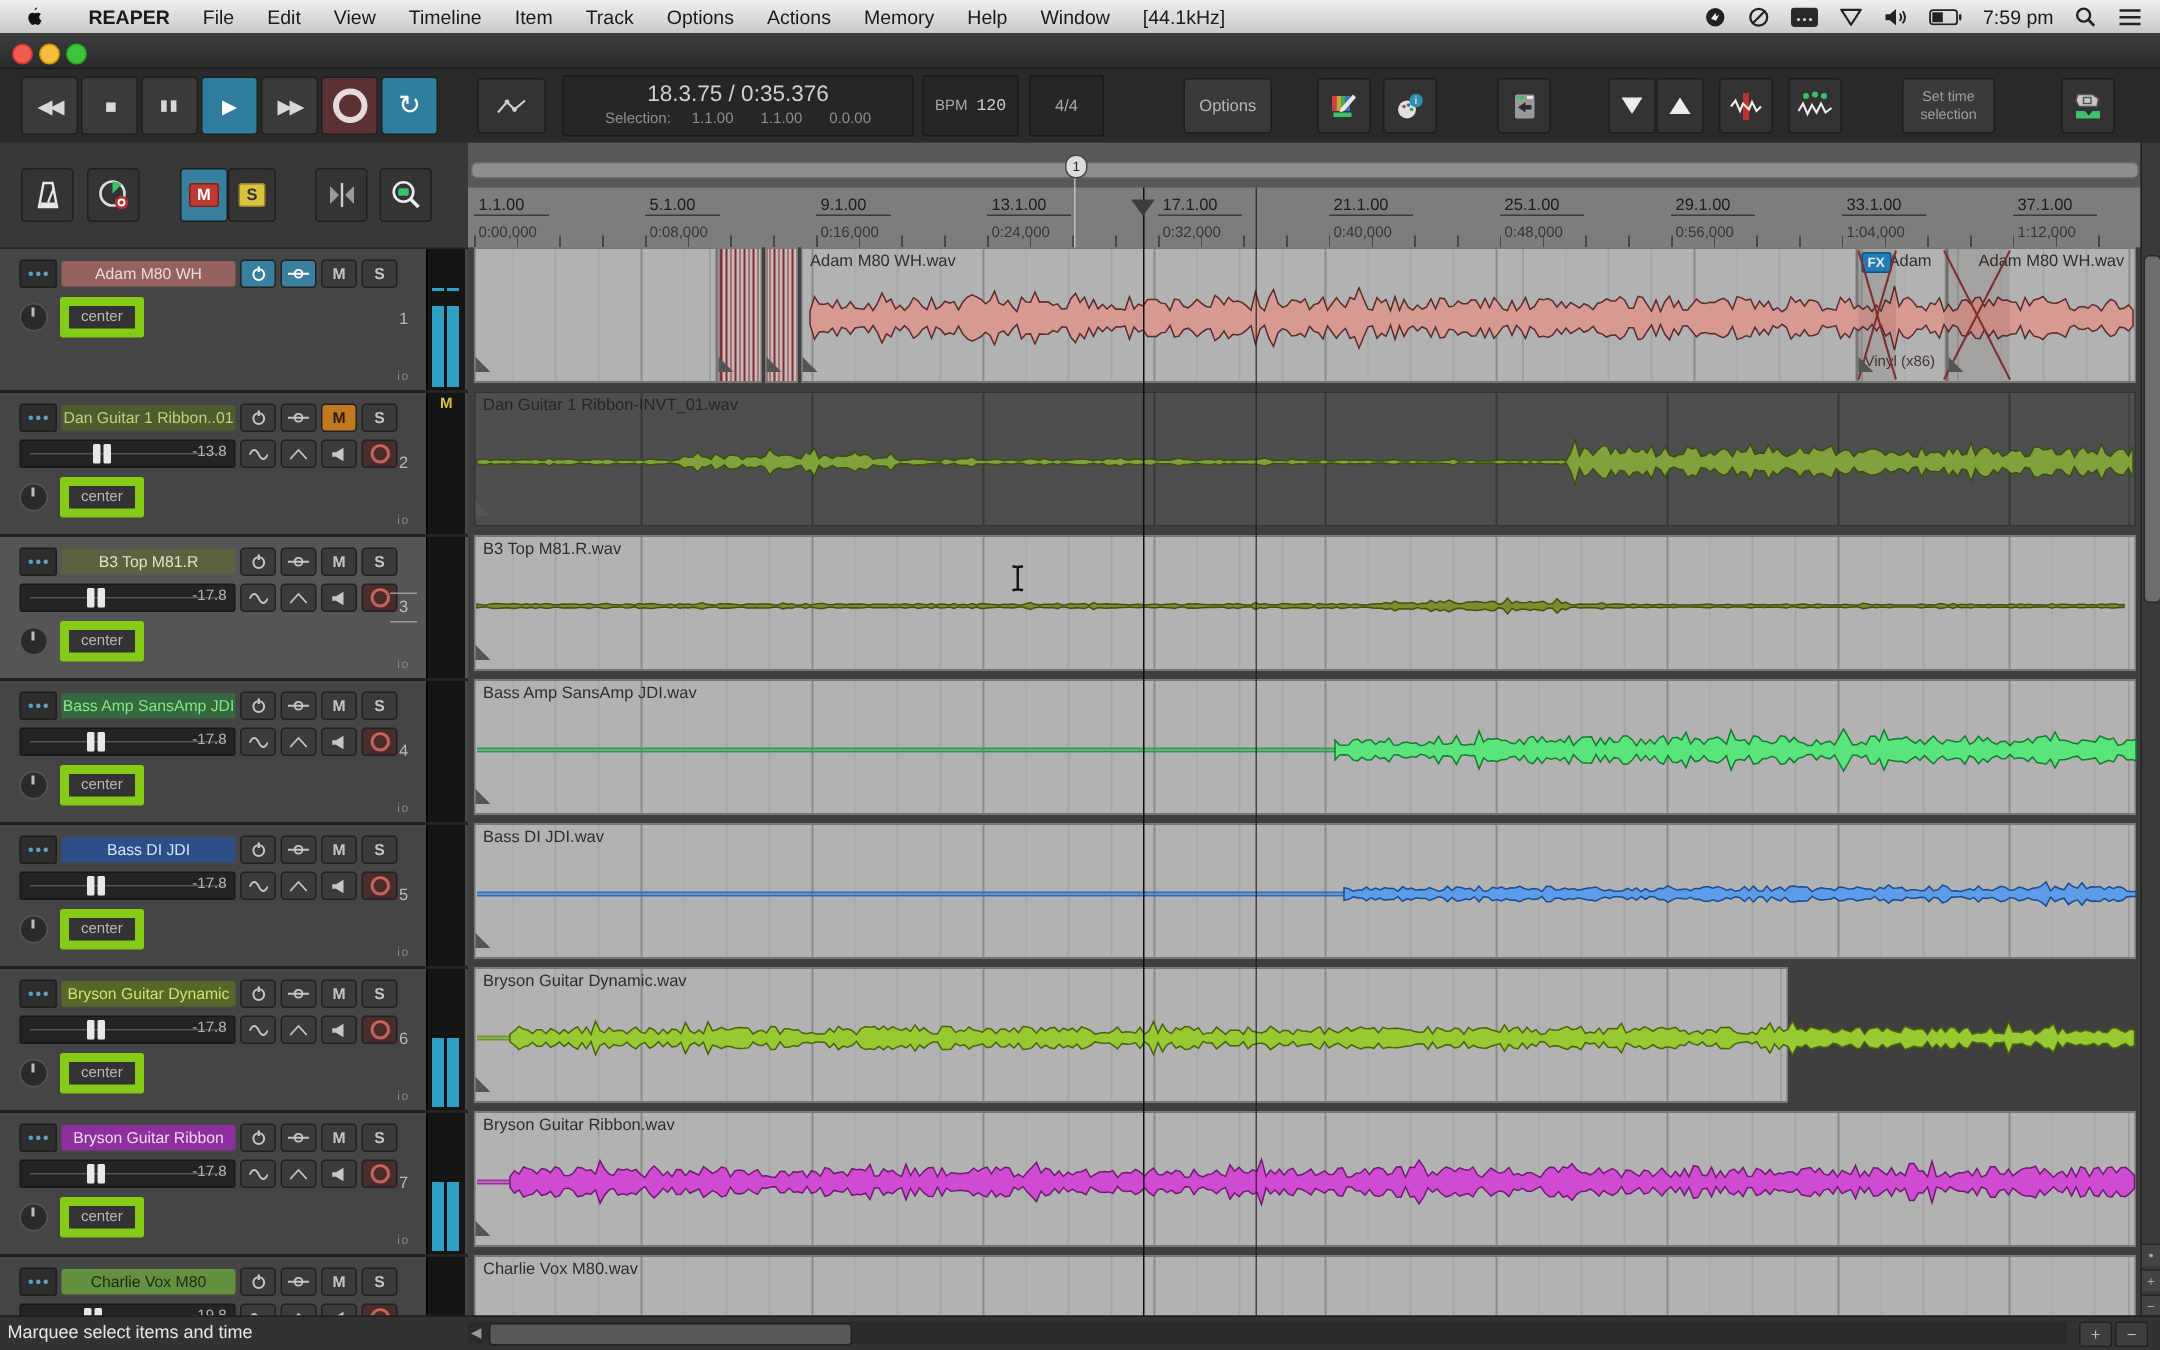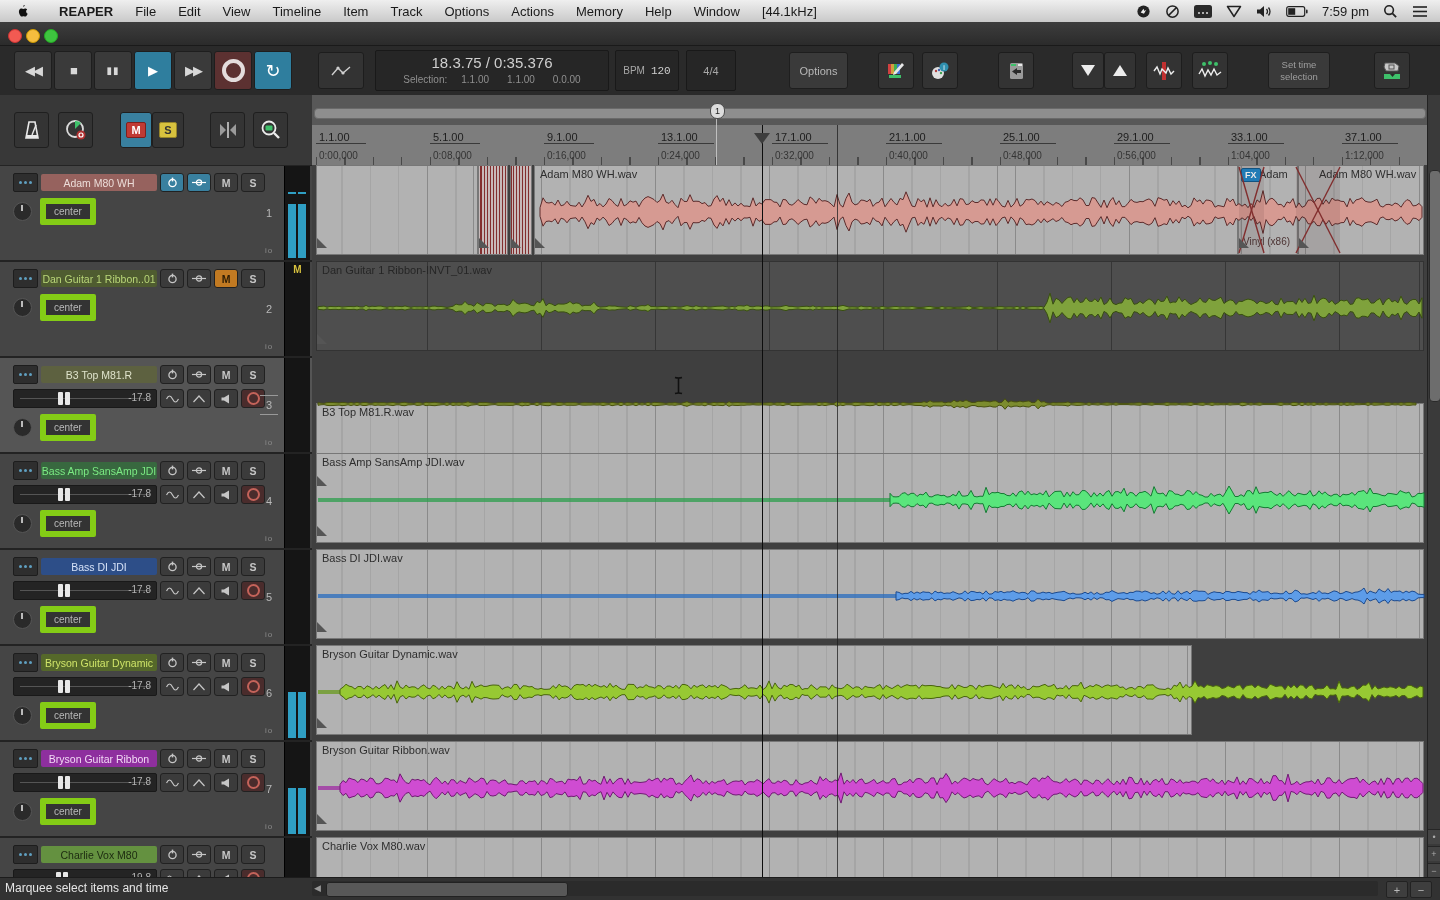--- a/index.html
+++ b/index.html
@@ -422,20 +422,48 @@
       </div>
       <div class="tb ben">
         <svg width="14" height="9" viewBox="0 0 14 9">
               <line x1="0" y1="4.5" x2="14" y2="4.5" stroke="currentColor" stroke-width="1.2"></line>
               <circle cx="7" cy="4.5" r="2.6" fill="none" stroke="currentColor" stroke-width="1.2"></circle>
             </svg>
       </div>
       <div class="tb bmu muteon">M</div>
       <div class="tb">S</div>
     </div>
+    <div class="trow2">
+      <div class="vol">
+        <div class="vtrack"></div>
+        <div class="vhandle" style="left: 47.6px;">
+              <i></i>
+              <i></i>
+            </div>
+        <span class="vval">-13.8</span>
+      </div>
+      <div class="tb">
+        <svg width="13" height="8" viewBox="0 0 13 8">
+              <path d="M0.5 4 q3 -6 6 0 q3 6 6 0" fill="none" stroke="currentColor" stroke-width="1.2"></path>
+            </svg>
+      </div>
+      <div class="tb">
+        <svg width="12" height="8" viewBox="0 0 12 8">
+              <polyline points="0.5,7 6,1 11.5,7" fill="none" stroke="currentColor" stroke-width="1.2"></polyline>
+            </svg>
+      </div>
+      <div class="tb">
+        <svg width="10" height="10" viewBox="0 0 10 10">
+              <path d="M8 0.5v9L3 6.5H0.5v-3H3z" fill="currentColor"></path>
+            </svg>
+      </div>
+      <div class="tb brec">
+            <i></i>
+          </div>
+    </div>
     <div class="trow3">
       <div class="knob"></div>
       <div class="panchip">center</div>
     </div>
     <div class="tnumcol">
       <span class="tnum">2</span>
       <span class="tio">io</span>
     </div>
     <div class="tmeter">
           <span class="mflag">M</span>
@@ -884,21 +912,21 @@
       <div class="arow">
         <div class="aitem dark" style="left: 4px; width: 1108px; background-position: -4px 0px;">
           <span class="ilabel">Dan Guitar 1 Ribbon-INVT_01.wav</span>
           <span class="fadetri" style="left: 0px;"></span>
         </div>
         <svg class="wsvg" width="1116" height="96">
           <polygon points="6,45.6 9,45.4 12,45.1 15,46.2 18,45.4 21,45.6 24,45.7 27,45.3 30,46.1 33,45.8 36,45.5 39,45.5 42,45.7 45,45.1 48,45.9 51,46.0 54,44.4 57,45.9 60,45.2 63,45.5 66,45.1 69,45.1 72,45.8 75,46.3 78,45.6 81,46.0 84,45.2 87,45.4 90,45.7 93,44.9 96,45.7 99,46.3 102,45.7 105,45.9 108,45.8 111,46.1 114,45.4 117,46.2 120,45.2 123,45.1 126,45.7 129,45.5 132,45.9 135,46.4 138,45.9 141,45.2 144,43.1 147,43.9 150,43.7 153,40.4 156,43.6 159,43.7 162,45.3 165,41.6 168,43.2 171,45.1 174,42.3 177,42.5 180,43.0 183,45.4 186,43.3 189,43.5 192,43.2 195,44.6 198,43.3 201,38.4 204,41.6 207,43.1 210,42.4 213,42.1 216,42.8 219,44.3 222,44.8 225,40.4 228,41.8 231,37.7 234,44.8 237,42.3 240,43.1 243,44.8 246,42.9 249,43.1 252,43.1 255,42.3 258,40.5 261,43.0 264,41.9 267,42.4 270,45.1 273,44.3 276,44.4 279,44.2 282,41.2 285,44.9 288,46.1 291,45.9 294,45.7 297,44.8 300,45.1 303,45.0 306,45.6 309,45.9 312,46.1 315,46.3 318,44.7 321,45.4 324,46.2 327,45.0 330,44.6 333,44.8 336,43.6 339,45.6 342,45.6 345,46.0 348,45.7 351,45.4 354,45.4 357,46.2 360,45.8 363,45.5 366,46.1 369,46.1 372,45.3 375,44.6 378,45.3 381,45.9 384,44.7 387,45.5 390,46.1 393,45.2 396,46.1 399,46.0 402,45.6 405,45.3 408,45.2 411,45.0 414,45.7 417,46.2 420,45.4 423,46.1 426,44.7 429,44.8 432,45.1 435,44.0 438,45.5 441,45.8 444,45.1 447,45.1 450,45.6 453,44.9 456,45.0 459,46.1 462,45.9 465,45.9 468,45.8 471,45.1 474,44.4 477,45.4 480,45.4 483,45.8 486,46.1 489,45.6 492,45.4 495,45.2 498,45.8 501,44.8 504,46.1 507,45.5 510,46.2 513,45.6 516,45.6 519,45.7 522,45.3 525,45.7 528,45.0 531,44.4 534,45.2 537,46.1 540,45.9 543,46.0 546,46.2 549,45.0 552,45.7 555,45.9 558,45.5 561,46.4 564,46.1 567,46.4 570,45.4 573,46.1 576,46.3 579,46.0 582,45.6 585,45.5 588,46.1 591,45.7 594,46.0 597,46.0 600,45.5 603,46.1 606,46.4 609,46.4 612,46.2 615,45.6 618,45.4 621,46.1 624,46.4 627,46.4 630,45.5 633,46.3 636,46.0 639,46.1 642,46.4 645,46.2 648,46.2 651,46.0 654,45.9 657,44.9 660,46.3 663,46.4 666,46.1 669,45.7 672,46.3 675,46.3 678,46.2 681,46.4 684,46.1 687,45.7 690,45.7 693,46.2 696,46.0 699,46.0 702,46.3 705,45.4 708,46.4 711,45.5 714,46.4 717,45.9 720,45.7 723,45.7 726,45.9 729,45.4 732,46.4 735,41.2 738,32.2 741,43.2 744,37.3 747,38.9 750,42.5 753,39.1 756,36.4 759,36.0 762,41.7 765,37.3 768,41.5 771,40.9 774,36.5 777,40.1 780,40.5 783,37.8 786,41.0 789,36.0 792,43.6 795,41.8 798,37.0 801,42.4 804,43.6 807,42.2 810,41.9 813,36.7 816,38.5 819,37.4 822,43.3 825,42.7 828,40.4 831,42.6 834,39.8 837,37.9 840,39.5 843,43.5 846,38.0 849,40.6 852,40.1 855,35.1 858,42.0 861,41.0 864,41.2 867,35.8 870,40.7 873,38.1 876,41.6 879,43.5 882,42.1 885,40.7 888,36.9 891,40.8 894,41.4 897,37.1 900,39.1 903,39.5 906,37.8 909,36.2 912,42.5 915,40.3 918,38.8 921,39.6 924,43.6 927,40.2 930,40.6 933,39.0 936,38.1 939,38.7 942,40.0 945,42.7 948,40.1 951,40.8 954,42.6 957,41.7 960,39.3 963,43.2 966,43.8 969,37.1 972,42.7 975,40.6 978,40.6 981,40.4 984,43.4 987,37.4 990,41.5 993,37.3 996,42.4 999,41.8 1002,34.2 1005,42.6 1008,38.7 1011,37.1 1014,37.9 1017,41.8 1020,39.4 1023,43.4 1026,41.7 1029,39.1 1032,40.0 1035,39.1 1038,43.4 1041,42.9 1044,37.3 1047,36.8 1050,38.8 1053,38.7 1056,37.7 1059,42.1 1062,42.0 1065,39.1 1068,37.5 1071,44.0 1074,39.1 1077,37.1 1080,41.0 1083,39.4 1086,41.9 1089,35.1 1092,41.7 1095,43.4 1098,39.8 1101,38.4 1104,38.6 1107,43.0 1110,36.8 1110,57.2 1107,51.0 1104,55.4 1101,55.6 1098,54.2 1095,50.6 1092,52.3 1089,58.9 1086,52.1 1083,54.6 1080,53.0 1077,56.9 1074,54.9 1071,50.0 1068,56.5 1065,54.9 1062,52.0 1059,51.9 1056,56.3 1053,55.3 1050,55.2 1047,57.2 1044,56.7 1041,51.1 1038,50.6 1035,54.9 1032,54.0 1029,54.9 1026,52.3 1023,50.6 1020,54.6 1017,52.2 1014,56.1 1011,56.9 1008,55.3 1005,51.4 1002,59.8 999,52.2 996,51.6 993,56.7 990,52.5 987,56.6 984,50.6 981,53.6 978,53.4 975,53.4 972,51.3 969,56.9 966,50.2 963,50.8 960,54.7 957,52.3 954,51.4 951,53.2 948,53.9 945,51.3 942,54.0 939,55.3 936,55.9 933,55.0 930,53.4 927,53.8 924,50.4 921,54.4 918,55.2 915,53.7 912,51.5 909,57.8 906,56.2 903,54.5 900,54.9 897,56.9 894,52.6 891,53.2 888,57.1 885,53.3 882,51.9 879,50.5 876,52.4 873,55.9 870,53.3 867,58.2 864,52.8 861,53.0 858,52.0 855,58.9 852,53.9 849,53.4 846,56.0 843,50.5 840,54.5 837,56.1 834,54.2 831,51.4 828,53.6 825,51.3 822,50.7 819,56.6 816,55.5 813,57.3 810,52.1 807,51.8 804,50.4 801,51.6 798,57.0 795,52.2 792,50.4 789,58.0 786,53.0 783,56.2 780,53.5 777,53.9 774,57.5 771,53.1 768,52.5 765,56.7 762,52.3 759,58.0 756,57.6 753,54.9 750,51.5 747,55.1 744,56.7 741,50.8 738,61.8 735,52.8 732,47.6 729,48.6 726,48.1 723,48.3 720,48.3 717,48.1 714,47.6 711,48.5 708,47.6 705,48.6 702,47.7 699,48.0 696,48.0 693,47.8 690,48.3 687,48.3 684,47.9 681,47.6 678,47.8 675,47.7 672,47.7 669,48.3 666,47.9 663,47.6 660,47.7 657,49.1 654,48.1 651,48.0 648,47.8 645,47.8 642,47.6 639,47.9 636,48.0 633,47.7 630,48.5 627,47.6 624,47.6 621,47.9 618,48.6 615,48.4 612,47.8 609,47.6 606,47.6 603,47.9 600,48.5 597,48.0 594,48.0 591,48.3 588,47.9 585,48.5 582,48.4 579,48.0 576,47.7 573,47.9 570,48.6 567,47.6 564,47.9 561,47.6 558,48.5 555,48.1 552,48.3 549,49.0 546,47.8 543,48.0 540,48.1 537,47.9 534,48.8 531,49.6 528,49.0 525,48.3 522,48.7 519,48.3 516,48.4 513,48.4 510,47.8 507,48.5 504,47.9 501,49.2 498,48.2 495,48.8 492,48.6 489,48.4 486,47.9 483,48.2 480,48.6 477,48.6 474,49.6 471,48.9 468,48.2 465,48.1 462,48.1 459,47.9 456,49.0 453,49.1 450,48.4 447,48.9 444,48.9 441,48.2 438,48.5 435,50.0 432,48.9 429,49.2 426,49.3 423,47.9 420,48.6 417,47.8 414,48.3 411,49.0 408,48.8 405,48.7 402,48.4 399,48.0 396,47.9 393,48.8 390,47.9 387,48.5 384,49.3 381,48.1 378,48.7 375,49.4 372,48.7 369,47.9 366,47.9 363,48.5 360,48.2 357,47.8 354,48.6 351,48.6 348,48.3 345,48.0 342,48.4 339,48.4 336,50.4 333,49.2 330,49.4 327,49.0 324,47.8 321,48.6 318,49.3 315,47.7 312,47.9 309,48.1 306,48.4 303,49.0 300,48.9 297,49.2 294,48.3 291,48.1 288,47.9 285,49.1 282,52.8 279,49.8 276,49.6 273,49.7 270,48.9 267,51.6 264,52.1 261,51.0 258,53.5 255,51.7 252,50.9 249,50.9 246,51.1 243,49.2 240,50.9 237,51.7 234,49.2 231,56.3 228,52.2 225,53.6 222,49.2 219,49.7 216,51.2 213,51.9 210,51.6 207,50.9 204,52.4 201,55.6 198,50.7 195,49.4 192,50.8 189,50.5 186,50.7 183,48.6 180,51.0 177,51.5 174,51.7 171,48.9 168,50.8 165,52.4 162,48.7 159,50.3 156,50.4 153,53.6 150,50.3 147,50.1 144,50.9 141,48.8 138,48.1 135,47.6 132,48.1 129,48.5 126,48.3 123,48.9 120,48.8 117,47.8 114,48.6 111,47.9 108,48.2 105,48.1 102,48.3 99,47.7 96,48.3 93,49.1 90,48.3 87,48.6 84,48.8 81,48.0 78,48.4 75,47.7 72,48.2 69,48.9 66,48.9 63,48.5 60,48.8 57,48.1 54,49.6 51,48.0 48,48.1 45,48.9 42,48.3 39,48.5 36,48.5 33,48.2 30,47.9 27,48.7 24,48.3 21,48.4 18,48.6 15,47.8 12,48.9 9,48.6 6,48.4" fill="#7fa23c" stroke="#39500f" stroke-width="1"></polygon>
         </svg>
       </div>
       <div class="arow">
-        <div class="aitem" style="left: 4px; width: 1108px; background-position: -4px 0px; margin-top: 46px;">
+        <div class="aitem" style="left: 4px; width: 1108px; background-position: -4px 0px;">
           <span class="ilabel">B3 Top M81.R.wav</span>
           <span class="fadetri" style="left: 0px;"></span>
         </div>
         <svg class="wsvg" width="1116" height="96">
           <polygon points="6,45.7 9,46.2 12,46.4 15,45.6 18,45.4 21,45.5 24,45.7 27,45.9 30,45.4 33,45.6 36,46.2 39,45.5 42,46.2 45,45.4 48,46.2 51,45.5 54,45.5 57,46.2 60,46.2 63,45.6 66,45.9 69,45.7 72,45.7 75,46.1 78,45.8 81,45.4 84,46.1 87,46.2 90,45.5 93,45.3 96,46.1 99,46.1 102,46.4 105,45.6 108,45.8 111,46.4 114,45.3 117,45.8 120,45.5 123,45.3 126,45.8 129,46.1 132,46.3 135,45.6 138,46.4 141,45.5 144,46.0 147,45.7 150,46.1 153,45.6 156,44.8 159,45.8 162,46.1 165,46.4 168,45.4 171,45.6 174,45.5 177,45.9 180,46.2 183,46.4 186,45.7 189,45.7 192,45.8 195,45.7 198,45.6 201,45.7 204,46.4 207,46.1 210,45.1 213,45.8 216,45.5 219,46.4 222,46.4 225,45.4 228,46.4 231,45.8 234,45.4 237,45.3 240,46.2 243,46.2 246,45.6 249,45.7 252,46.2 255,45.7 258,45.8 261,45.7 264,45.8 267,46.4 270,45.9 273,45.8 276,45.9 279,45.9 282,46.2 285,45.9 288,46.1 291,45.5 294,46.0 297,46.3 300,45.3 303,45.9 306,46.3 309,45.3 312,46.4 315,45.7 318,45.9 321,46.3 324,45.3 327,46.4 330,45.9 333,46.4 336,45.3 339,46.3 342,45.3 345,45.5 348,45.8 351,46.0 354,46.4 357,45.9 360,46.0 363,45.7 366,46.2 369,46.4 372,45.5 375,44.7 378,45.9 381,46.4 384,45.9 387,45.8 390,46.0 393,45.2 396,46.4 399,46.1 402,45.4 405,45.9 408,45.6 411,45.4 414,46.4 417,44.7 420,45.9 423,45.6 426,45.5 429,45.8 432,45.7 435,46.0 438,46.0 441,46.3 444,46.0 447,45.9 450,46.2 453,46.1 456,45.9 459,45.8 462,46.3 465,45.8 468,45.9 471,45.4 474,46.2 477,46.4 480,45.5 483,45.7 486,45.5 489,45.8 492,46.0 495,46.1 498,46.0 501,46.1 504,46.2 507,45.4 510,46.0 513,45.4 516,46.0 519,46.4 522,46.4 525,44.7 528,46.0 531,45.4 534,46.2 537,46.2 540,46.1 543,45.3 546,45.5 549,45.9 552,46.0 555,45.6 558,45.3 561,45.6 564,46.4 567,45.3 570,45.9 573,46.0 576,45.3 579,46.3 582,45.4 585,45.7 588,46.4 591,45.6 594,46.0 597,46.3 600,46.1 603,45.6 606,45.5 609,45.5 612,44.7 615,45.4 618,43.7 621,45.1 624,45.0 627,45.0 630,44.8 633,45.9 636,45.1 639,45.3 642,43.2 645,44.9 648,43.7 651,44.6 654,43.0 657,44.5 660,45.5 663,45.4 666,44.3 669,44.4 672,44.0 675,44.3 678,44.9 681,44.0 684,43.9 687,45.9 690,45.2 693,41.7 696,45.3 699,43.9 702,44.8 705,44.9 708,44.1 711,44.9 714,44.3 717,43.9 720,45.7 723,45.5 726,42.2 729,45.1 732,44.6 735,46.0 738,46.3 741,45.7 744,45.9 747,45.8 750,45.8 753,45.6 756,44.9 759,46.2 762,45.9 765,45.6 768,45.7 771,46.0 774,46.4 777,45.7 780,46.4 783,46.2 786,45.9 789,46.4 792,46.1 795,45.8 798,46.1 801,46.4 804,45.8 807,46.4 810,46.4 813,46.4 816,46.4 819,46.1 822,46.2 825,45.9 828,45.8 831,46.4 834,46.4 837,46.1 840,45.8 843,46.4 846,46.4 849,46.3 852,46.2 855,45.6 858,46.1 861,46.1 864,46.0 867,46.4 870,46.1 873,46.2 876,46.0 879,45.6 882,46.4 885,46.4 888,45.9 891,45.7 894,46.4 897,46.2 900,45.6 903,46.2 906,46.1 909,46.3 912,46.2 915,46.4 918,45.9 921,46.2 924,46.3 927,46.4 930,45.2 933,45.7 936,46.4 939,45.9 942,46.4 945,46.1 948,45.8 951,46.4 954,46.4 957,46.4 960,46.4 963,46.4 966,46.1 969,45.6 972,46.3 975,46.2 978,46.4 981,45.4 984,45.6 987,46.4 990,45.3 993,46.4 996,45.8 999,46.2 1002,45.6 1005,46.4 1008,46.1 1011,46.4 1014,45.8 1017,46.3 1020,46.2 1023,46.2 1026,46.4 1029,45.7 1032,46.3 1035,45.6 1038,46.1 1041,45.8 1044,46.3 1047,46.2 1050,46.4 1053,46.4 1056,45.6 1059,46.4 1062,45.8 1065,45.9 1068,46.1 1071,46.3 1074,45.8 1077,45.8 1080,46.4 1083,46.0 1086,46.3 1089,45.7 1092,46.2 1095,45.7 1098,45.7 1101,46.1 1104,46.0 1104,48.0 1101,47.9 1098,48.3 1095,48.3 1092,47.8 1089,48.3 1086,47.7 1083,48.0 1080,47.6 1077,48.2 1074,48.2 1071,47.7 1068,47.9 1065,48.1 1062,48.2 1059,47.6 1056,48.4 1053,47.6 1050,47.6 1047,47.8 1044,47.7 1041,48.2 1038,47.9 1035,48.4 1032,47.7 1029,48.3 1026,47.6 1023,47.8 1020,47.8 1017,47.7 1014,48.2 1011,47.6 1008,47.9 1005,47.6 1002,48.4 999,47.8 996,48.2 993,47.6 990,48.7 987,47.6 984,48.4 981,48.6 978,47.6 975,47.8 972,47.7 969,48.4 966,47.9 963,47.6 960,47.6 957,47.6 954,47.6 951,47.6 948,48.2 945,47.9 942,47.6 939,48.1 936,47.6 933,48.3 930,48.8 927,47.6 924,47.7 921,47.8 918,48.1 915,47.6 912,47.8 909,47.7 906,47.9 903,47.8 900,48.4 897,47.8 894,47.6 891,48.3 888,48.1 885,47.6 882,47.6 879,48.4 876,48.0 873,47.8 870,47.9 867,47.6 864,48.0 861,47.9 858,47.9 855,48.4 852,47.8 849,47.7 846,47.6 843,47.6 840,48.2 837,47.9 834,47.6 831,47.6 828,48.2 825,48.1 822,47.8 819,47.9 816,47.6 813,47.6 810,47.6 807,47.6 804,48.2 801,47.6 798,47.9 795,48.2 792,47.9 789,47.6 786,48.1 783,47.8 780,47.6 777,48.3 774,47.6 771,48.0 768,48.3 765,48.4 762,48.1 759,47.8 756,49.1 753,48.4 750,48.2 747,48.2 744,48.1 741,48.3 738,47.7 735,48.0 732,49.4 729,48.9 726,51.8 723,48.5 720,48.3 717,50.1 714,49.7 711,49.1 708,49.9 705,49.1 702,49.2 699,50.1 696,48.7 693,52.3 690,48.8 687,48.1 684,50.1 681,50.0 678,49.1 675,49.7 672,50.0 669,49.6 666,49.7 663,48.6 660,48.5 657,49.5 654,51.0 651,49.4 648,50.3 645,49.1 642,50.8 639,48.7 636,48.9 633,48.1 630,49.2 627,49.0 624,49.0 621,48.9 618,50.3 615,48.6 612,49.3 609,48.5 606,48.5 603,48.4 600,47.9 597,47.7 594,48.0 591,48.4 588,47.6 585,48.3 582,48.6 579,47.7 576,48.7 573,48.0 570,48.1 567,48.7 564,47.6 561,48.4 558,48.7 555,48.4 552,48.0 549,48.1 546,48.5 543,48.7 540,47.9 537,47.8 534,47.8 531,48.6 528,48.0 525,49.3 522,47.6 519,47.6 516,48.0 513,48.6 510,48.0 507,48.6 504,47.8 501,47.9 498,48.0 495,47.9 492,48.0 489,48.2 486,48.5 483,48.3 480,48.5 477,47.6 474,47.8 471,48.6 468,48.1 465,48.2 462,47.7 459,48.2 456,48.1 453,47.9 450,47.8 447,48.1 444,48.0 441,47.7 438,48.0 435,48.0 432,48.3 429,48.2 426,48.5 423,48.4 420,48.1 417,49.3 414,47.6 411,48.6 408,48.4 405,48.1 402,48.6 399,47.9 396,47.6 393,48.8 390,48.0 387,48.2 384,48.1 381,47.6 378,48.1 375,49.3 372,48.5 369,47.6 366,47.8 363,48.3 360,48.0 357,48.1 354,47.6 351,48.0 348,48.2 345,48.5 342,48.7 339,47.7 336,48.7 333,47.6 330,48.1 327,47.6 324,48.7 321,47.7 318,48.1 315,48.3 312,47.6 309,48.7 306,47.7 303,48.1 300,48.7 297,47.7 294,48.0 291,48.5 288,47.9 285,48.1 282,47.8 279,48.1 276,48.1 273,48.2 270,48.1 267,47.6 264,48.2 261,48.3 258,48.2 255,48.3 252,47.8 249,48.3 246,48.4 243,47.8 240,47.8 237,48.7 234,48.6 231,48.2 228,47.6 225,48.6 222,47.6 219,47.6 216,48.5 213,48.2 210,48.9 207,47.9 204,47.6 201,48.3 198,48.4 195,48.3 192,48.2 189,48.3 186,48.3 183,47.6 180,47.8 177,48.1 174,48.5 171,48.4 168,48.6 165,47.6 162,47.9 159,48.2 156,49.2 153,48.4 150,47.9 147,48.3 144,48.0 141,48.5 138,47.6 135,48.4 132,47.7 129,47.9 126,48.2 123,48.7 120,48.5 117,48.2 114,48.7 111,47.6 108,48.2 105,48.4 102,47.6 99,47.9 96,47.9 93,48.7 90,48.5 87,47.8 84,47.9 81,48.6 78,48.2 75,47.9 72,48.3 69,48.3 66,48.1 63,48.4 60,47.8 57,47.8 54,48.5 51,48.5 48,47.8 45,48.6 42,47.8 39,48.5 36,47.8 33,48.4 30,48.6 27,48.1 24,48.3 21,48.5 18,48.6 15,48.4 12,47.6 9,47.8 6,48.3" fill="#7c8c2e" stroke="#474f0e" stroke-width="1"></polygon>
         </svg>
       </div>
       <div class="arow">
         <div class="aitem" style="left: 4px; width: 1108px; background-position: -4px 0px;">
           <span class="ilabel">Bass Amp SansAmp JDI.wav</span>

